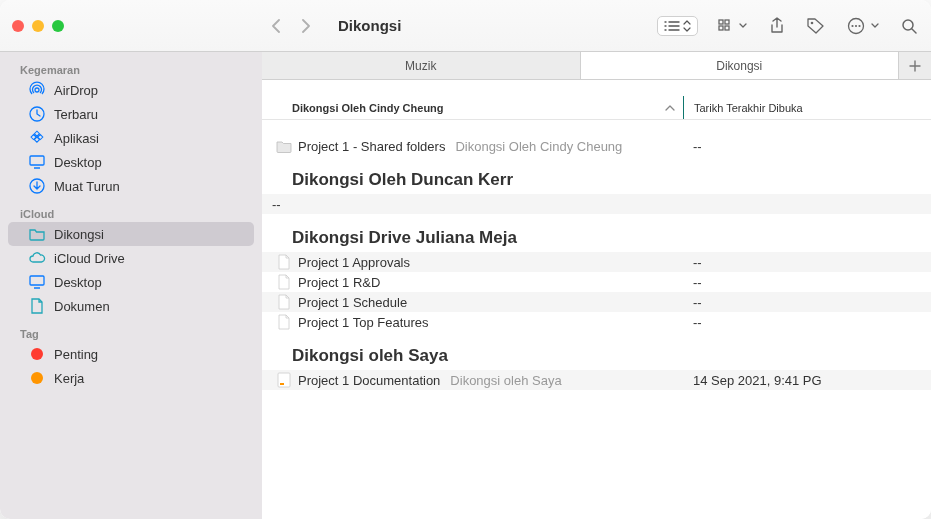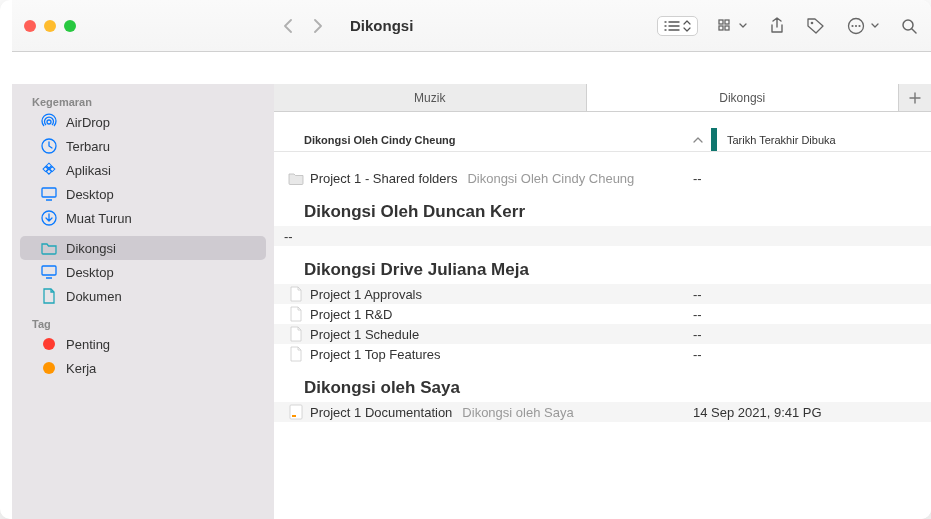--- a/index.html
+++ b/index.html
@@ -1,47 +1,47 @@
 <!DOCTYPE html>
 <html><head>
   <meta charset="utf-8">
   <style>
     * { margin: 0; padding: 0; box-sizing: border-box; font-family: -apple-system, BlinkMacSystemFont, "Segoe UI", Helvetica, Arial, sans-serif; }
     body { background: #fff; }
-    .window { width: 931px; height: 519px; background: #fff; border-radius: 10px; overflow: hidden; box-shadow: 0 10px 40px rgba(0,0,0,0.2); position: relative; display: flex; flex-direction: column; padding-left: 12px; }
+    .window { width: 931px; height: 519px; background: #fff; border-radius: 10px; overflow: hidden; box-shadow: 0 10px 40px rgba(0,0,0,0.2); position: relative; display: flex; flex-direction: column; }
     .titlebar { height: 52px; display: flex; align-items: center; background: linear-gradient(to bottom, #fafafa, #f5f5f5); border-bottom: 1px solid #d0d0d0; }
     .traffic-lights { display: flex; gap: 8px; padding: 0 12px; width: 262px; }
     .tl { width: 12px; height: 12px; border-radius: 50%; }
     .tl.red { background: #ff5f57; }
     .tl.yellow { background: #febc2e; }
     .tl.green { background: #28c840; }
     .toolbar { flex: 1; display: flex; align-items: center; padding: 0 10px 0 0; gap: 4px; }
     .nav-arrows { display: flex; gap: 2px; margin-right: 14px; }
     .nav-btn { width: 28px; height: 24px; display: flex; align-items: center; justify-content: center; color: #b0b0b0; cursor: default; }
     .title { font-size: 15px; font-weight: 600; color: #333; flex: 0 0 auto; margin-right: auto; }
     .toolbar-group { display: flex; align-items: center; gap: 14px; margin-left: 12px; }
     .toolbar-icon { color: #666; display: flex; align-items: center; justify-content: center; cursor: default; padding: 2px 4px; }
     .view-btn { display: flex; align-items: center; border: 1px solid #d0d0d0; border-radius: 5px; padding: 3px 6px; gap: 3px; background: #fff; }
-    .body { flex: 1; display: flex; overflow: hidden; margin-top: 32px; }
+    .body { flex: 1; display: flex; overflow: hidden; }
     .sidebar { width: 262px; background: #e8e5e8; padding: 8px 0 8px 0; overflow-y: auto; }
     .sb-section { margin-bottom: 6px; }
     .sb-heading { font-size: 11px; font-weight: 600; color: #888; padding: 4px 20px 2px 20px; }
     .sb-item { display: flex; align-items: center; gap: 8px; padding: 3px 10px 3px 20px; font-size: 13px; color: #333; border-radius: 5px; margin: 0 8px; cursor: default; }
     .sb-item.selected { background: #cfcbd1; }
     .sb-icon { width: 18px; height: 18px; display: flex; align-items: center; justify-content: center; color: #0a7aff; flex-shrink: 0; }
     .tag-dot { width: 12px; height: 12px; border-radius: 50%; margin: 0 3px; }
     .main { flex: 1; display: flex; flex-direction: column; background: #fff; gap: 16px; }
     .tabs { display: flex; height: 28px; background: #ececec; border-bottom: 1px solid #d0d0d0; }
     .tab { flex: 1; display: flex; align-items: center; justify-content: center; font-size: 12px; color: #555; border-right: 1px solid #d0d0d0; cursor: default; }
     .tab.active { background: #fff; }
     .tab-add { width: 32px; display: flex; align-items: center; justify-content: center; color: #777; cursor: default; }
     .col-headers { display: flex; height: 24px; border-bottom: 1px solid #e5e5e5; font-size: 11px; color: #333; align-items: center; }
     .col-name { flex: 1; padding-left: 30px; font-weight: 600; display: flex; align-items: center; gap: 6px;}
     .col-name-sort { margin-left: auto; margin-right: 8px; color: #888;}
-    .col-date { width: 220px; padding-left: 10px; border-left: 6px solid #0f766e; height: 100%; display: flex; align-items: center; }
+    .col-date { width: 248px; padding-left: 10px; border-left: 1px solid #0f766e; height: 100%; display: flex; align-items: center; }
     .content { flex: 1; overflow-y: auto; }
     .group-header { font-size: 17px; font-weight: 600; color: #333; padding: 14px 0 4px 30px; }
     .row { display: flex; align-items: center; height: 20px; font-size: 13px; color: #333; padding: 2px 0; }
     .row.alt { background: #f5f5f5; }
     .row-name-cell { flex: 1; display: flex; align-items: center; gap: 6px; padding-left: 14px; overflow: hidden; }
     .row-icon { width: 16px; height: 16px; flex-shrink: 0; display: flex; align-items: center; justify-content: center;}
     .row-name { font-weight: 500; white-space: nowrap; }
     .row-sub { color: #999; font-size: 13px; white-space: nowrap; margin-left: 4px; }
     .row-date { width: 248px; padding-left: 10px; color: #333; font-size: 13px; }
     svg { display: block; }
@@ -181,27 +181,36 @@
             <span class="sb-icon">
               <svg width="18" height="18" viewBox="0 0 18 18">
                 <circle cx="9" cy="9" r="7" stroke="#0a7aff" stroke-width="1.3" fill="none"></circle>
                 <path d="M9 5 v6 M6 9 l3 3 l3 -3" stroke="#0a7aff" stroke-width="1.3" fill="none" stroke-linecap="round" stroke-linejoin="round"></path>
               </svg>
             </span>
             <span>Muat Turun</span>
           </div>
         </div>
         <div class="sb-section">
+          <div class="sb-heading">iCloud</div>
           <div class="sb-item selected">
             <span class="sb-icon">
               <svg width="18" height="18" viewBox="0 0 18 18">
                 <path d="M2 5 h5 l1.5 2 H16 v7 a1 1 0 0 1 -1 1 H3 a1 1 0 0 1 -1 -1 z" stroke="#22a7b8" stroke-width="1.3" fill="none"></path>
               </svg>
             </span>
             <span>Dikongsi</span>
+          </div>
+          <div class="sb-item">
+            <span class="sb-icon">
+              <svg width="18" height="18" viewBox="0 0 18 18">
+                <path d="M5 13 a3 3 0 0 1 0 -6 a4 4 0 0 1 7.5 -1 a3 3 0 0 1 1 7 z" stroke="#22a7b8" stroke-width="1.3" fill="none"></path>
+              </svg>
+            </span>
+            <span>iCloud Drive</span>
           </div>
           <div class="sb-item">
             <span class="sb-icon">
               <svg width="18" height="18" viewBox="0 0 18 18">
                 <rect x="2" y="3" width="14" height="9" rx="1" stroke="#0a7aff" stroke-width="1.3" fill="none"></rect>
                 <line x1="6" y1="15" x2="12" y2="15" stroke="#0a7aff" stroke-width="1.3"></line>
               </svg>
             </span>
             <span>Desktop</span>
           </div>

